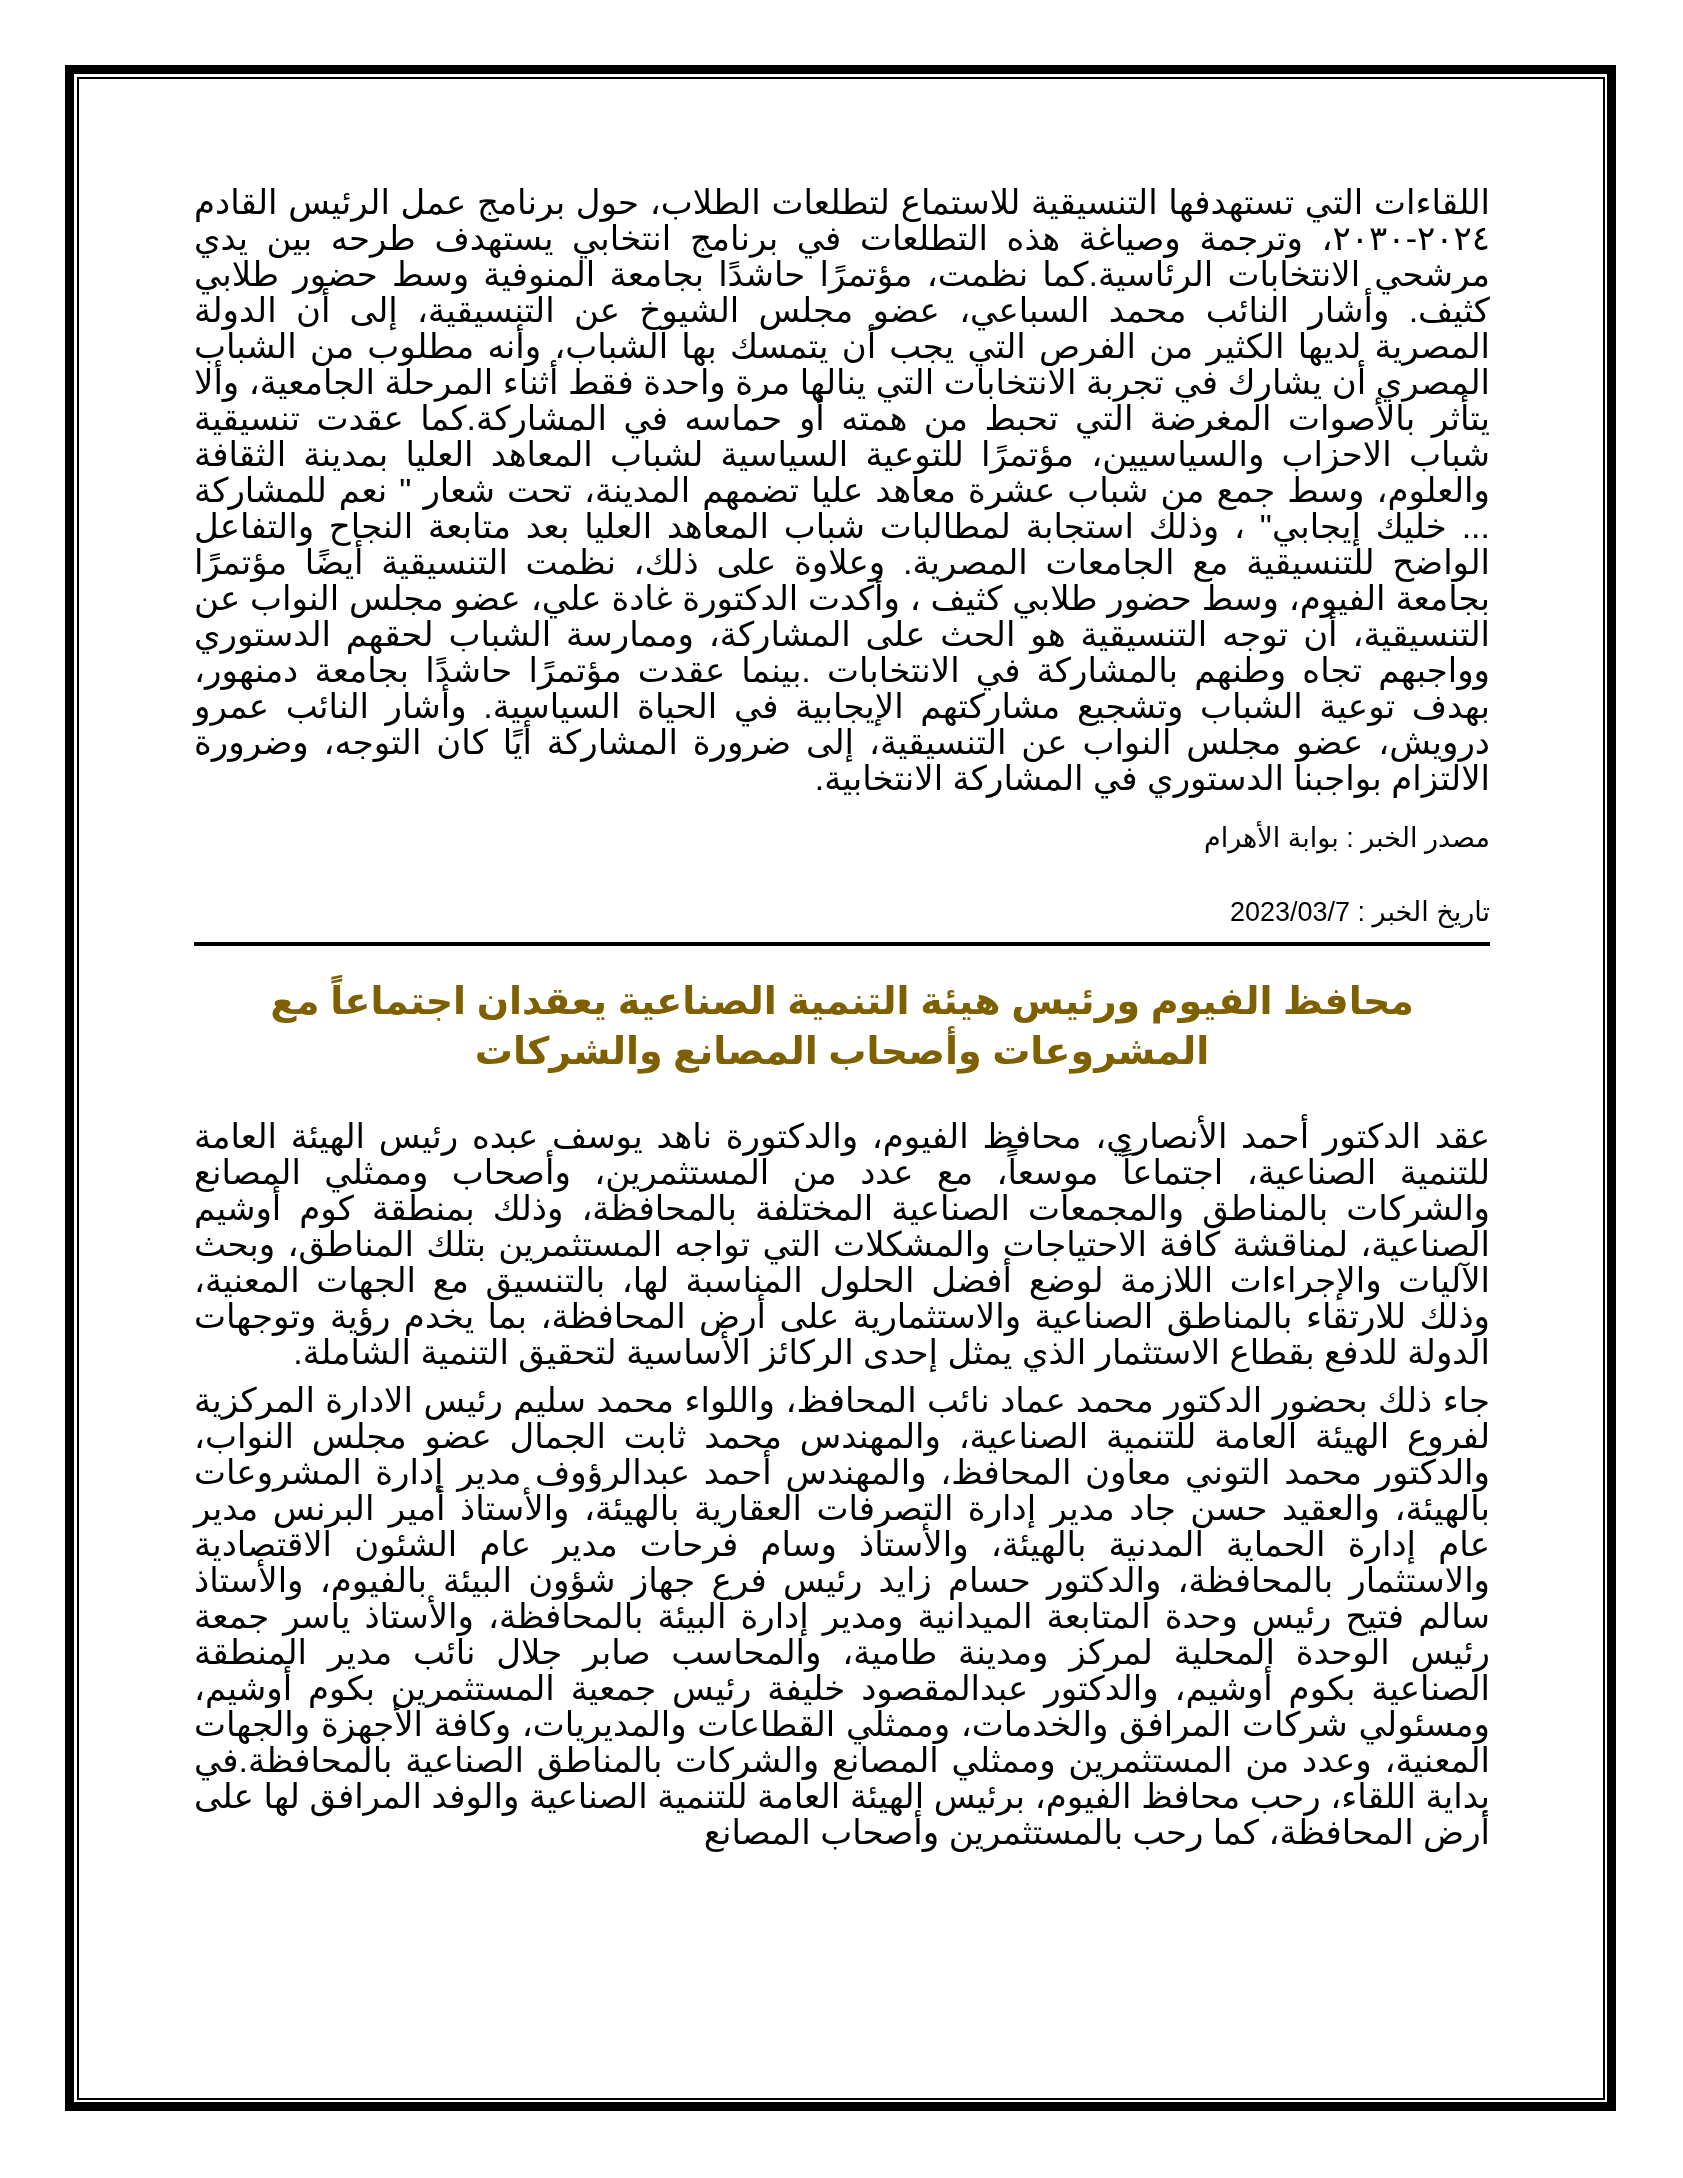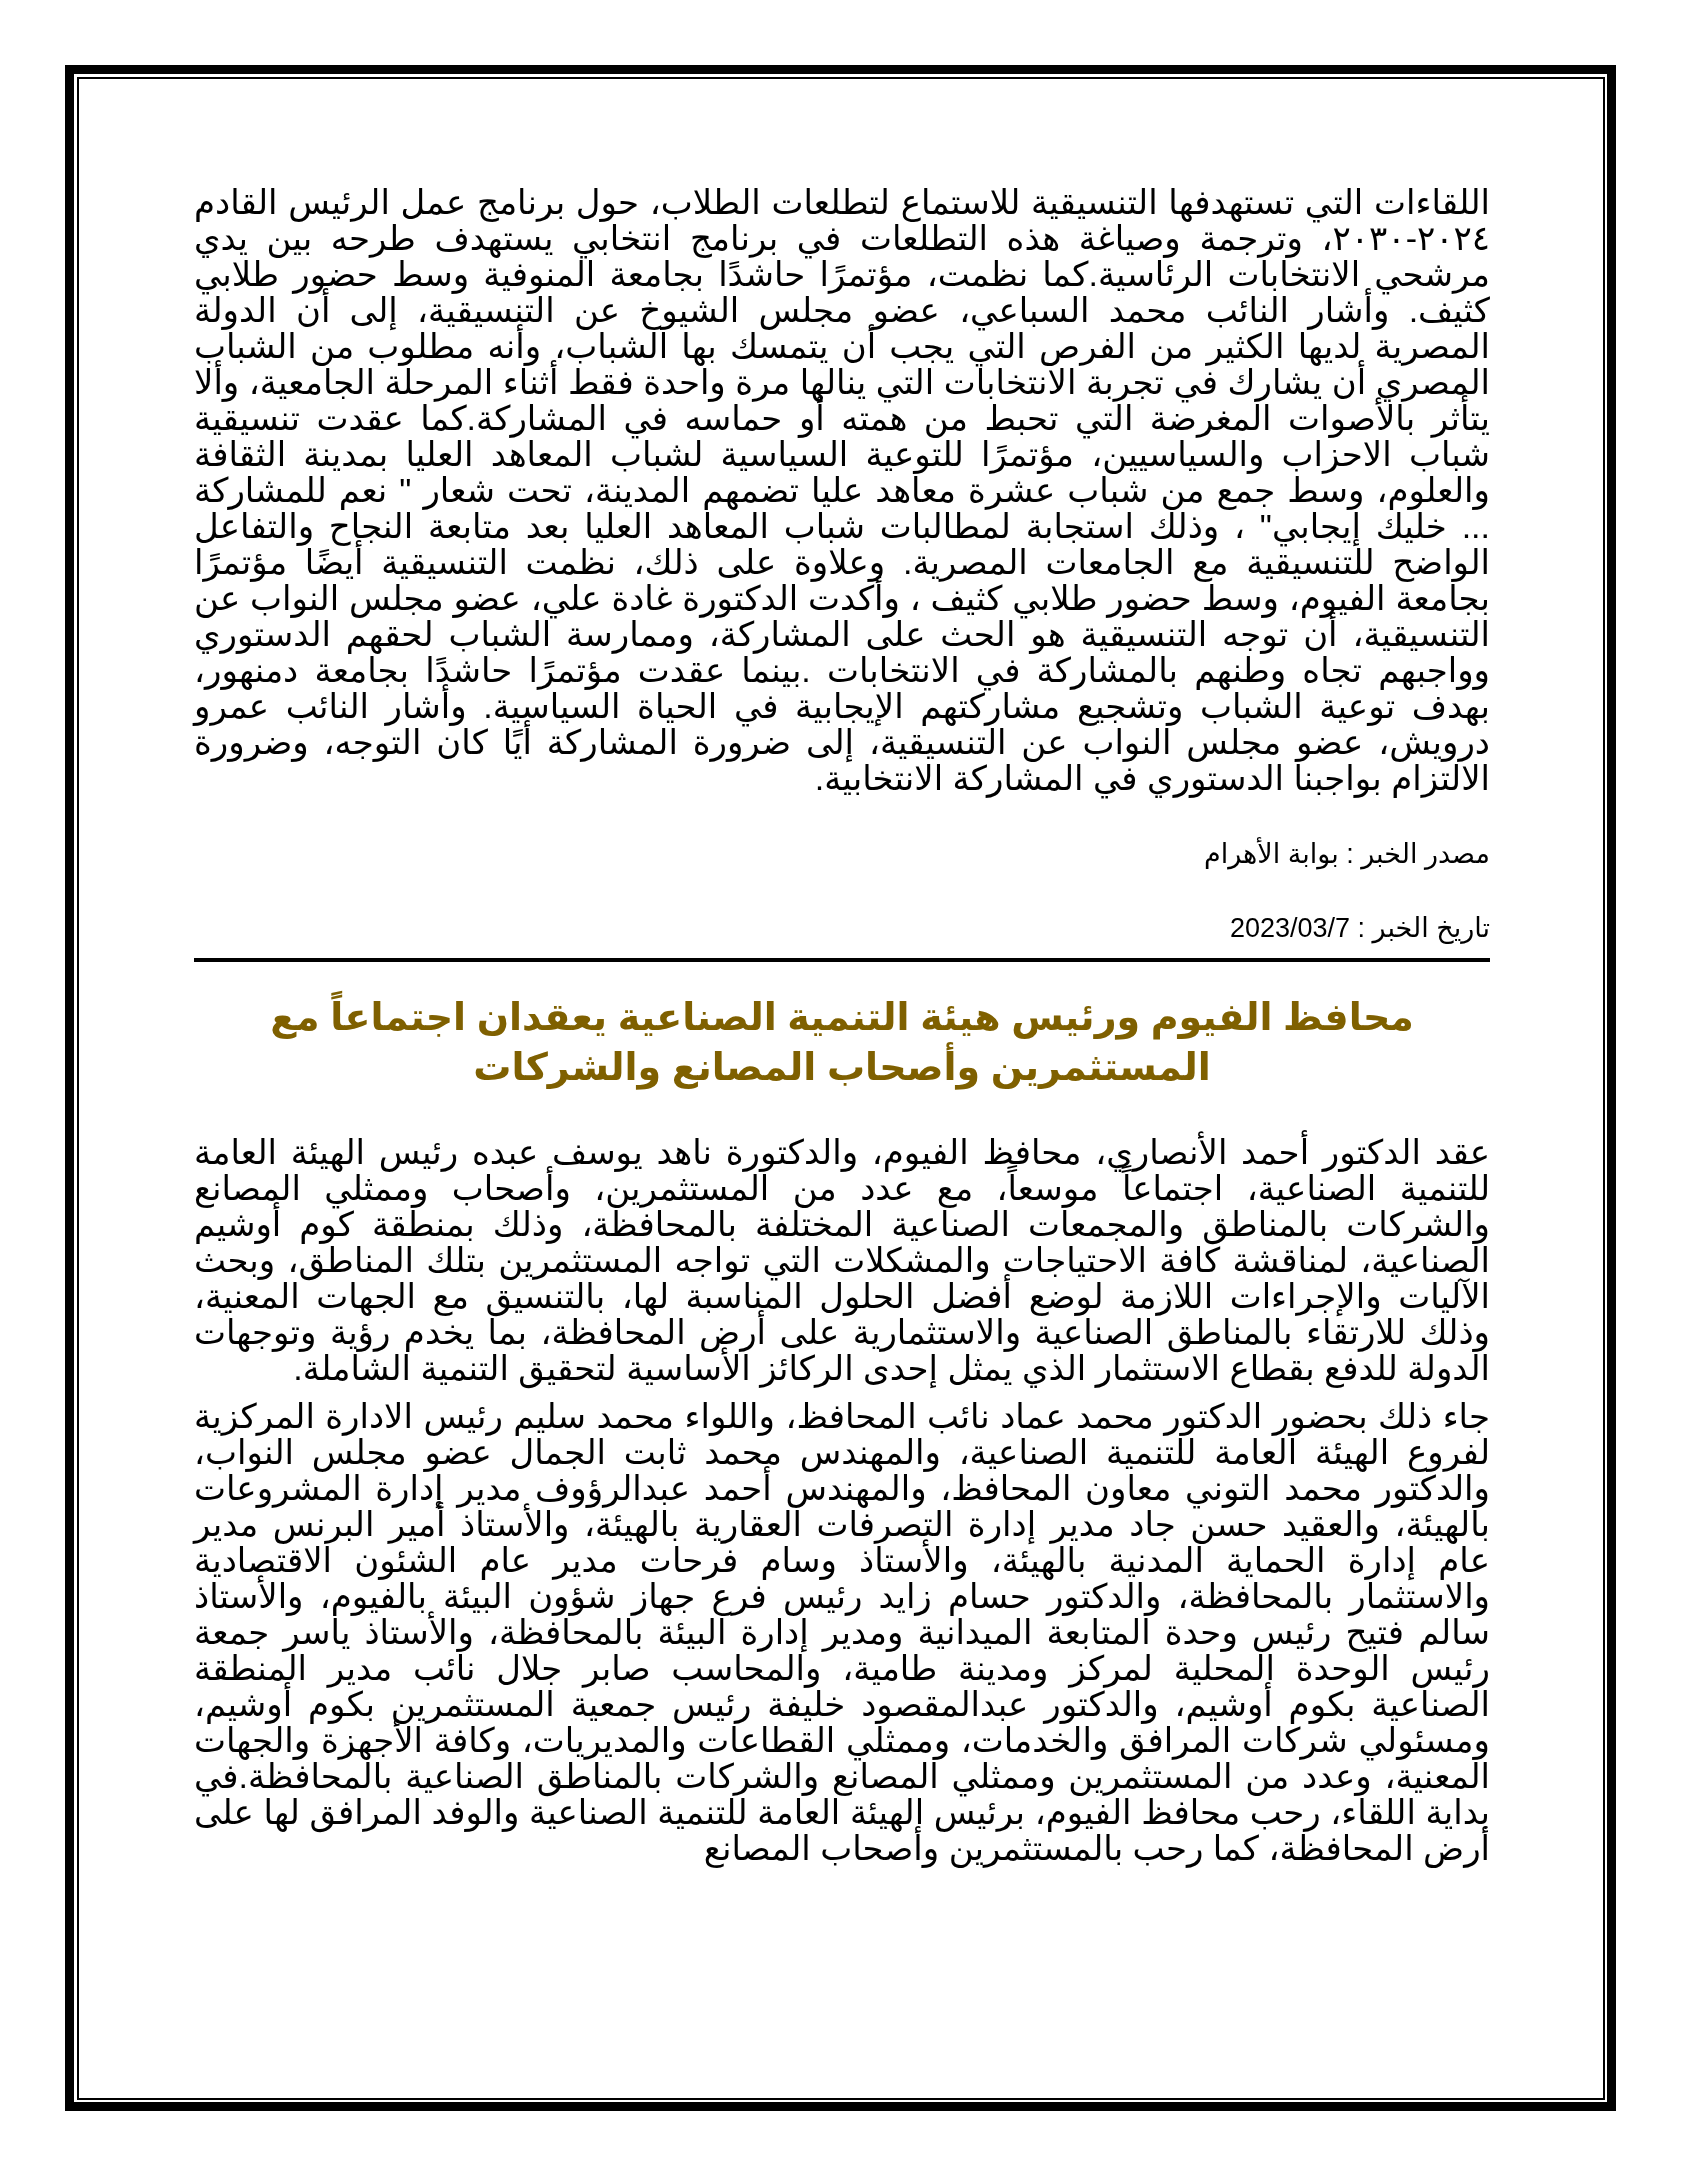--- a/index.html
+++ b/index.html
@@ -18,21 +18,21 @@
     font-family: "Liberation Sans", "DejaVu Sans", sans-serif;
     color: #000;
   }
   .para {
     font-size: 34px; line-height: 36px; margin: 0;
     text-align: justify; text-align-last: right;
   }
   .meta-line {
     font-size: 27px; line-height: 36px; margin: 0; text-align: right;
   }
-  .meta-source { margin-top: 40px; }
+  .meta-source { margin-top: 24px; }
   .meta-date { margin-top: 38px; }
   .divider {
     height: 4px; background: #000; margin-top: 12px; width: 100%;
   }
   .headline {
     color: #7f6000; font-weight: bold; text-align: center;
     font-size: 38px; line-height: 50px; margin: 30px 0 0 0;
   }
   .para2 { margin-top: 42px; }
   .para3 { margin-top: 12px; }
@@ -41,17 +41,17 @@
 <body>
 
 <div class="frame-outer"></div>
 <div class="frame-inner"></div>
 
 <div class="content">
   <p class="para">اللقاءات التي تستهدفها التنسيقية للاستماع لتطلعات الطلاب، حول برنامج عمل الرئيس القادم ٢٠٢٤-٢٠٣٠، وترجمة وصياغة هذه التطلعات في برنامج انتخابي يستهدف طرحه بين يدي مرشحي الانتخابات الرئاسية.كما نظمت، مؤتمرًا حاشدًا بجامعة المنوفية وسط حضور طلابي كثيف. وأشار النائب محمد السباعي، عضو مجلس الشيوخ عن التنسيقية، إلى أن الدولة المصرية لديها الكثير من الفرص التي يجب أن يتمسك بها الشباب، وأنه مطلوب من الشباب المصري أن يشارك في تجربة الانتخابات التي ينالها مرة واحدة فقط أثناء المرحلة الجامعية، وألا يتأثر بالأصوات المغرضة التي تحبط من همته أو حماسه في المشاركة.كما عقدت تنسيقية شباب الاحزاب والسياسيين، مؤتمرًا للتوعية السياسية لشباب المعاهد العليا بمدينة الثقافة والعلوم، وسط جمع من شباب عشرة معاهد عليا تضمهم المدينة، تحت شعار " نعم للمشاركة ... خليك إيجابي" ، وذلك استجابة لمطالبات شباب المعاهد العليا بعد متابعة النجاح والتفاعل الواضح للتنسيقية مع الجامعات المصرية. وعلاوة على ذلك، نظمت التنسيقية أيضًا مؤتمرًا بجامعة الفيوم، وسط حضور طلابي كثيف ، وأكدت الدكتورة غادة علي، عضو مجلس النواب عن التنسيقية، أن توجه التنسيقية هو الحث على المشاركة، وممارسة الشباب لحقهم الدستوري وواجبهم تجاه وطنهم بالمشاركة في الانتخابات .بينما عقدت مؤتمرًا حاشدًا بجامعة دمنهور، بهدف توعية الشباب وتشجيع مشاركتهم الإيجابية في الحياة السياسية. وأشار النائب عمرو درويش، عضو مجلس النواب عن التنسيقية، إلى ضرورة المشاركة أيًا كان التوجه، وضرورة الالتزام بواجبنا الدستوري في المشاركة الانتخابية.</p>
   <p class="meta-line meta-source">مصدر الخبر : بوابة الأهرام</p>
   <p class="meta-line meta-date">تاريخ الخبر : 2023/03/7</p>
   <div class="divider"></div>
-  <h1 class="headline">محافظ الفيوم ورئيس هيئة التنمية الصناعية يعقدان اجتماعاً مع المستثمرين وأصحاب المصانع والشركات</h1>
+  <h1 class="headline">محافظ الفيوم ورئيس هيئة التنمية الصناعية يعقدان اجتماعاً مع المشروعات وأصحاب المصانع والشركات</h1>
   <p class="para para2">عقد الدكتور أحمد الأنصاري، محافظ الفيوم، والدكتورة ناهد يوسف عبده رئيس الهيئة العامة للتنمية الصناعية، اجتماعاً موسعاً، مع عدد من المستثمرين، وأصحاب وممثلي المصانع والشركات بالمناطق والمجمعات الصناعية المختلفة بالمحافظة، وذلك بمنطقة كوم أوشيم الصناعية، لمناقشة كافة الاحتياجات والمشكلات التي تواجه المستثمرين بتلك المناطق، وبحث الآليات والإجراءات اللازمة لوضع أفضل الحلول المناسبة لها، بالتنسيق مع الجهات المعنية، وذلك للارتقاء بالمناطق الصناعية والاستثمارية على أرض المحافظة، بما يخدم رؤية وتوجهات الدولة للدفع بقطاع الاستثمار الذي يمثل إحدى الركائز الأساسية لتحقيق التنمية الشاملة.</p>
   <p class="para para3">جاء ذلك بحضور الدكتور محمد عماد نائب المحافظ، واللواء محمد سليم رئيس الادارة المركزية لفروع الهيئة العامة للتنمية الصناعية، والمهندس محمد ثابت الجمال عضو مجلس النواب، والدكتور محمد التوني معاون المحافظ، والمهندس أحمد عبدالرؤوف مدير إدارة المشروعات بالهيئة، والعقيد حسن جاد مدير إدارة التصرفات العقارية بالهيئة، والأستاذ أمير البرنس مدير عام إدارة الحماية المدنية بالهيئة، والأستاذ وسام فرحات مدير عام الشئون الاقتصادية والاستثمار بالمحافظة، والدكتور حسام زايد رئيس فرع جهاز شؤون البيئة بالفيوم، والأستاذ سالم فتيح رئيس وحدة المتابعة الميدانية ومدير إدارة البيئة بالمحافظة، والأستاذ ياسر جمعة رئيس الوحدة المحلية لمركز ومدينة طامية، والمحاسب صابر جلال نائب مدير المنطقة الصناعية بكوم أوشيم، والدكتور عبدالمقصود خليفة رئيس جمعية المستثمرين بكوم أوشيم، ومسئولي شركات المرافق والخدمات، وممثلي القطاعات والمديريات، وكافة الأجهزة والجهات المعنية، وعدد من المستثمرين وممثلي المصانع والشركات بالمناطق الصناعية بالمحافظة.في بداية اللقاء، رحب محافظ الفيوم، برئيس الهيئة العامة للتنمية الصناعية والوفد المرافق لها على أرض المحافظة، كما رحب بالمستثمرين وأصحاب المصانع</p>
 </div>
 
 
 </body></html>

